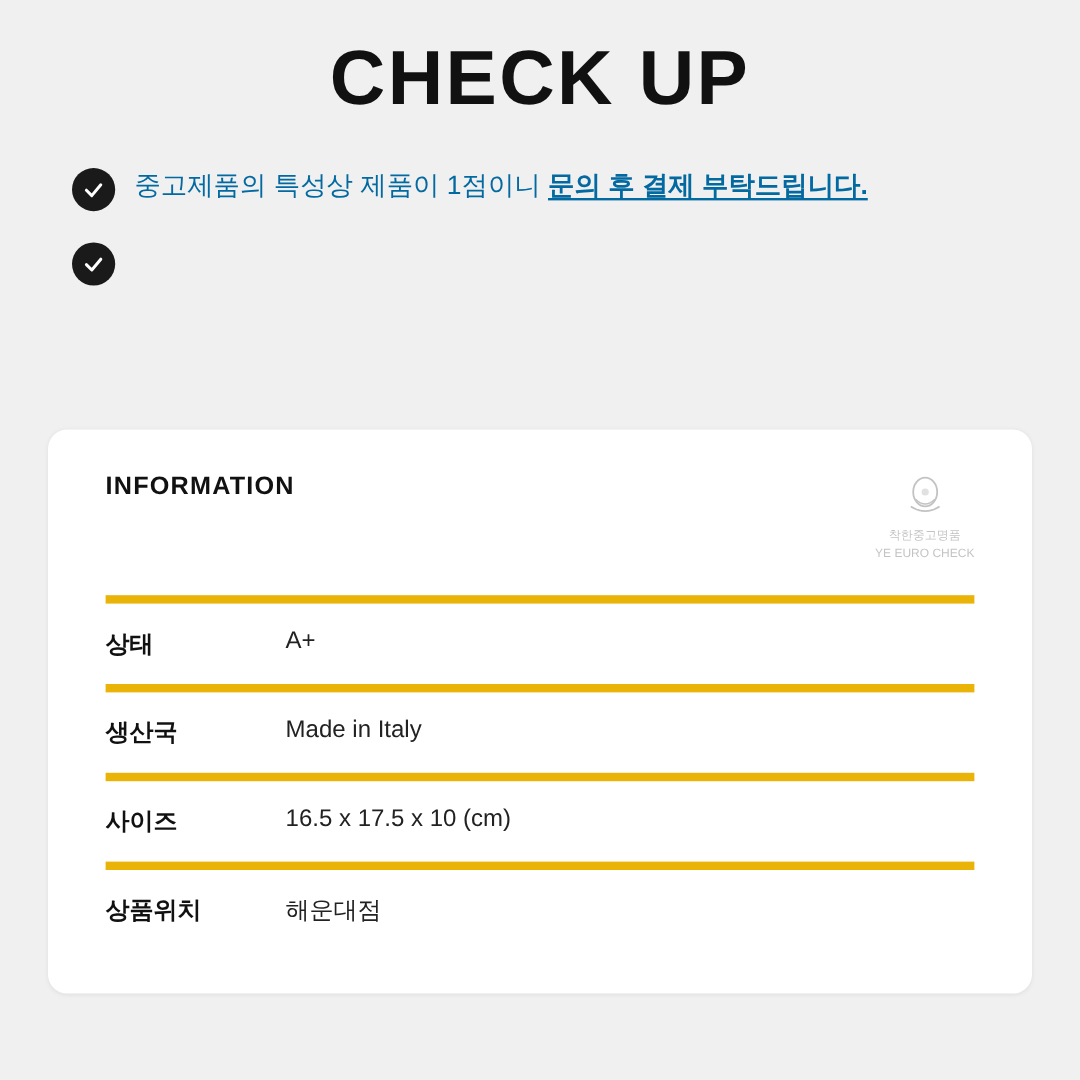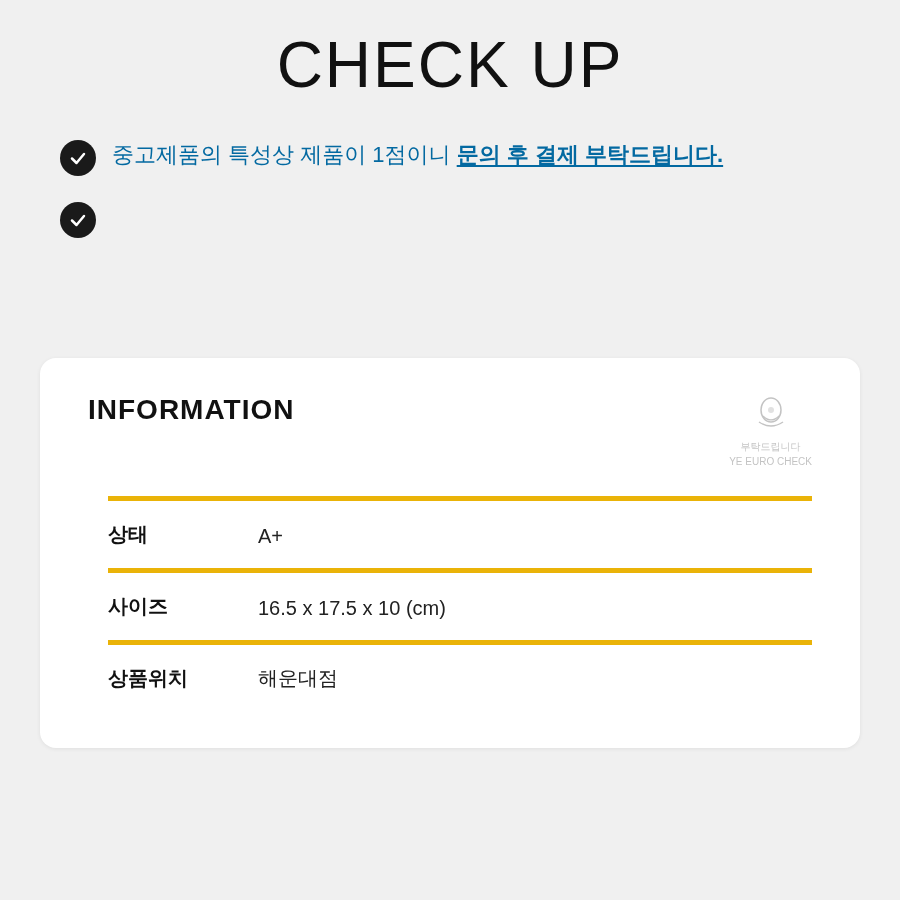--- a/index.html
+++ b/index.html
@@ -16,21 +16,21 @@
     }
 
     .top-section {
       background-color: #f0f0f0;
       padding: 28px 60px 36px 60px;
     }
 
     .page-title {
       text-align: center;
       font-size: 64px;
-      font-weight: 400;
+      font-weight: 700;
       letter-spacing: 2px;
       color: #111;
       margin-bottom: 36px;
       font-family: -apple-system, BlinkMacSystemFont, 'Arial Black', sans-serif;
     }
 
     .check-item {
       display: flex;
       align-items: flex-start;
       margin-bottom: 24px;
@@ -84,21 +84,21 @@
     }
 
     .info-header {
       display: flex;
       justify-content: space-between;
       align-items: flex-start;
       margin-bottom: 28px;
     }
 
     .info-title {
-      font-size: 28px;
+      font-size: 21px;
       font-weight: 900;
       color: #111;
       letter-spacing: 1px;
       font-family: -apple-system, BlinkMacSystemFont, 'Arial Black', sans-serif;
     }
 
     .brand-logo {
       display: flex;
       flex-direction: column;
       align-items: center;
@@ -113,25 +113,24 @@
     .brand-logo-text {
       font-size: 10px;
       color: #888;
       text-align: center;
       line-height: 1.3;
       margin-top: 2px;
     }
 
     .info-row {
       display: flex;
-      align-items: flex-end;
-      border-top: 5px solid #eab308;
+      align-items: flex-start;
+      border-top: 7px solid #eab308;
       padding: 20px 0;
       gap: 40px;
-      margin-left: 20px;
     }
 
     .info-row:last-child {
       border-bottom: none;
     }
 
     .info-label {
       font-size: 20px;
       font-weight: 800;
       color: #111;
@@ -176,31 +175,35 @@
   <div class="info-card">
     <div class="info-header">
       <h2 class="info-title">INFORMATION</h2>
       <div class="brand-logo">
         <svg class="brand-logo-icon" viewBox="0 0 44 44" fill="none" xmlns="http://www.w3.org/2000/svg">
           <ellipse cx="22" cy="16" rx="10" ry="12" stroke="#888" stroke-width="1.5" fill="none"></ellipse>
           <path d="M10 28 Q22 36 34 28" stroke="#888" stroke-width="1.5" fill="none"></path>
           <path d="M14 22 Q22 30 30 22" stroke="#888" stroke-width="1.2" fill="none"></path>
           <circle cx="22" cy="16" r="3" fill="#888" opacity="0.5"></circle>
         </svg>
-        <span class="brand-logo-text">부탁드립니다</span>
+        <span class="brand-logo-text">착한중고명품</span>
         <span class="brand-logo-text">YE EURO CHECK</span>
       </div>
     </div>
 
     <div>
       <div class="info-row">
         <span class="info-label">상태</span>
         <span class="info-value">A+</span>
       </div>
       <div class="info-row">
+        <span class="info-label">생산국</span>
+        <span class="info-value">Made in Italy</span>
+      </div>
+      <div class="info-row">
         <span class="info-label">사이즈</span>
         <span class="info-value">16.5 x 17.5 x 10 (cm)</span>
       </div>
       <div class="info-row">
         <span class="info-label">상품위치</span>
         <span class="info-value">해운대점</span>
       </div>
     </div>
   </div>
 </div>

